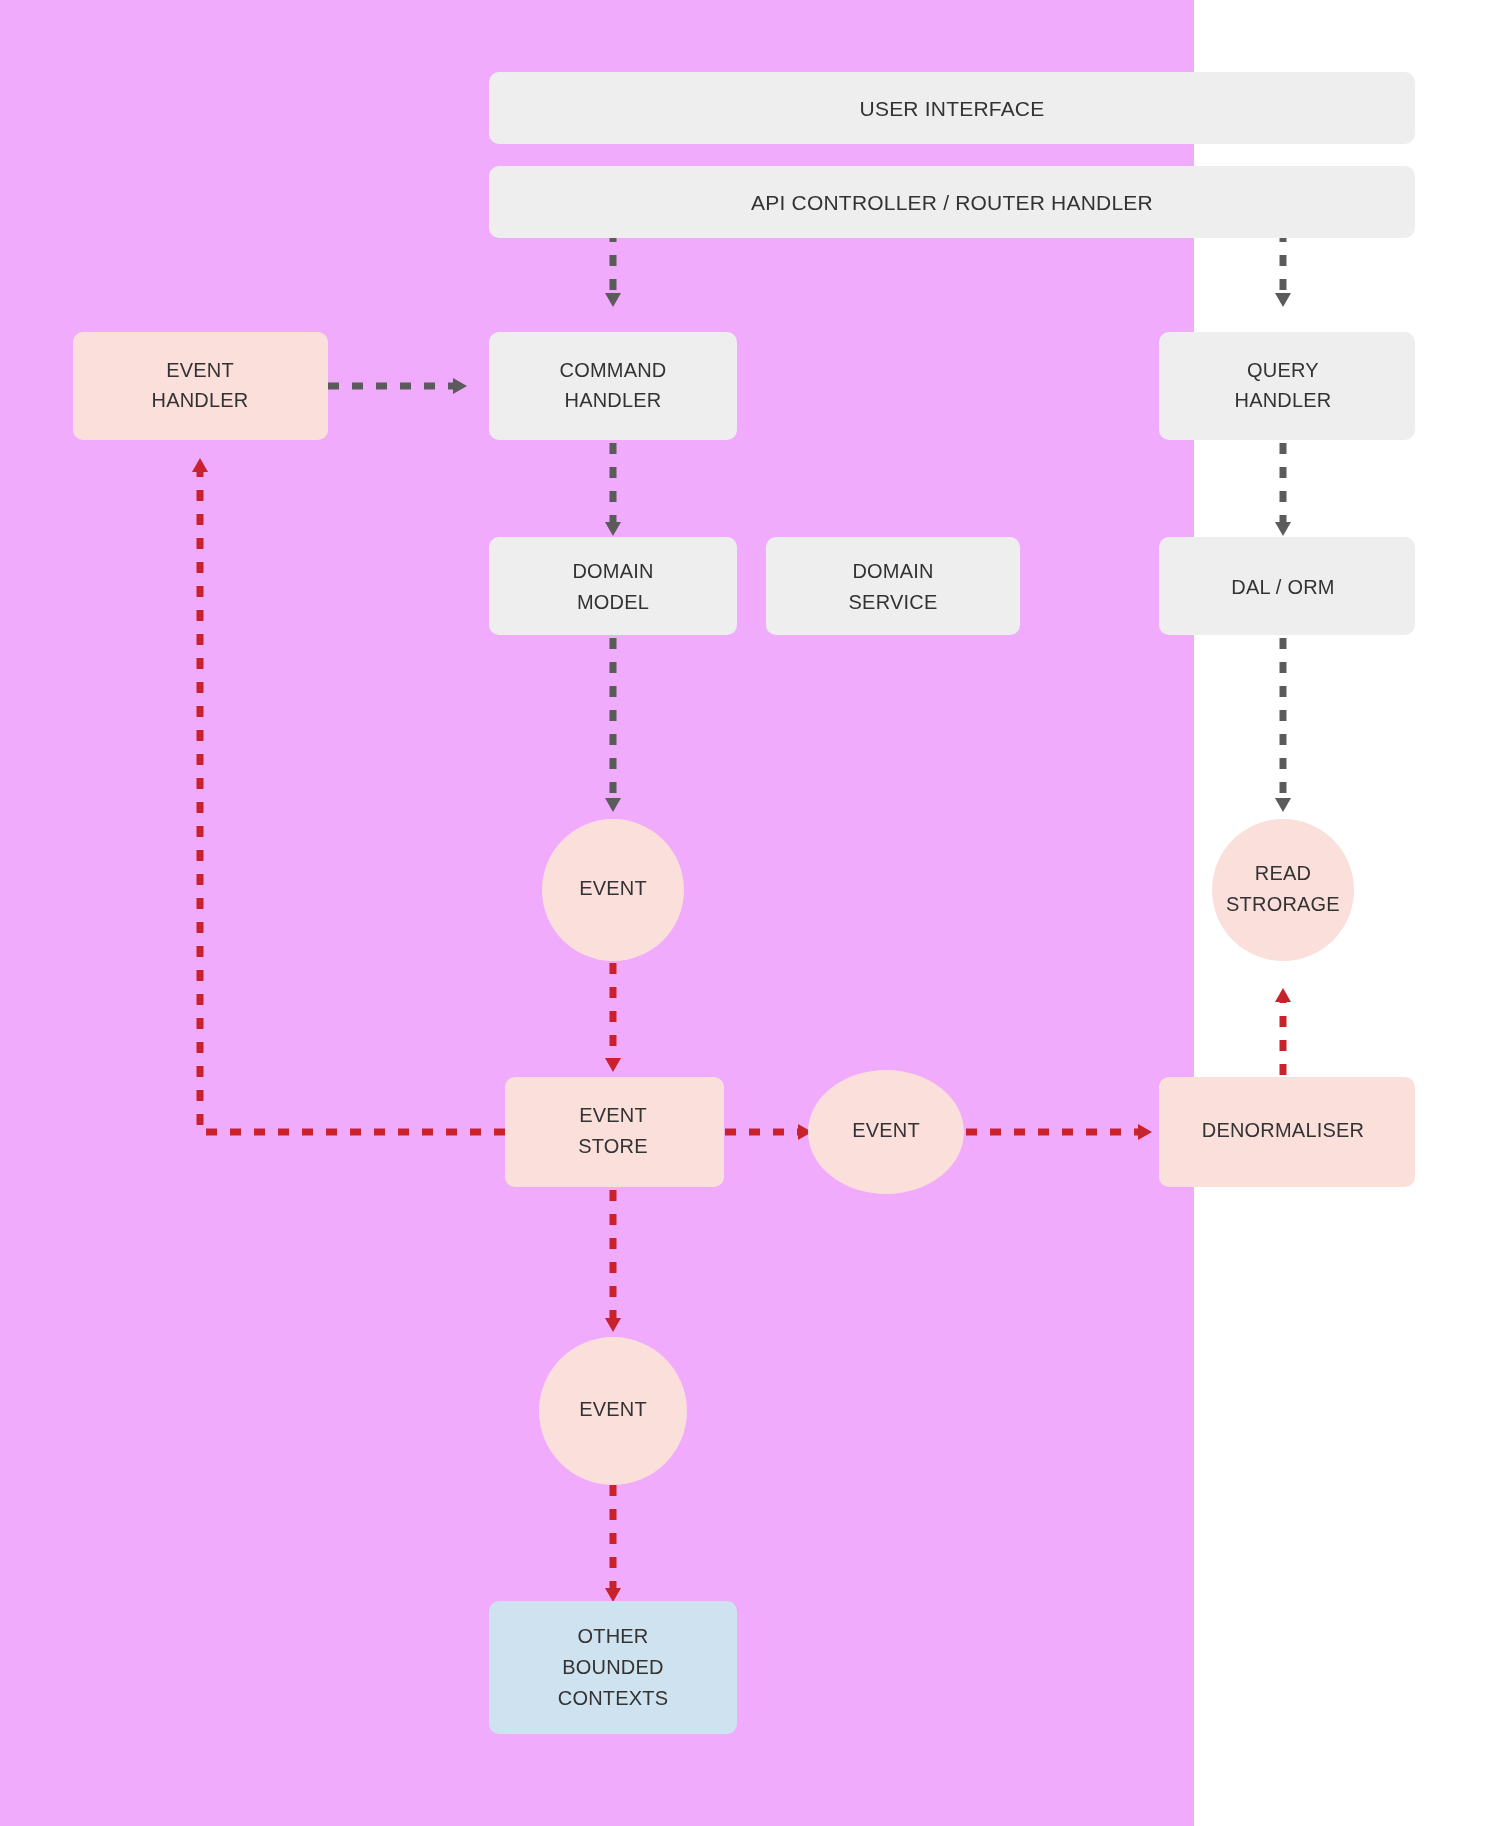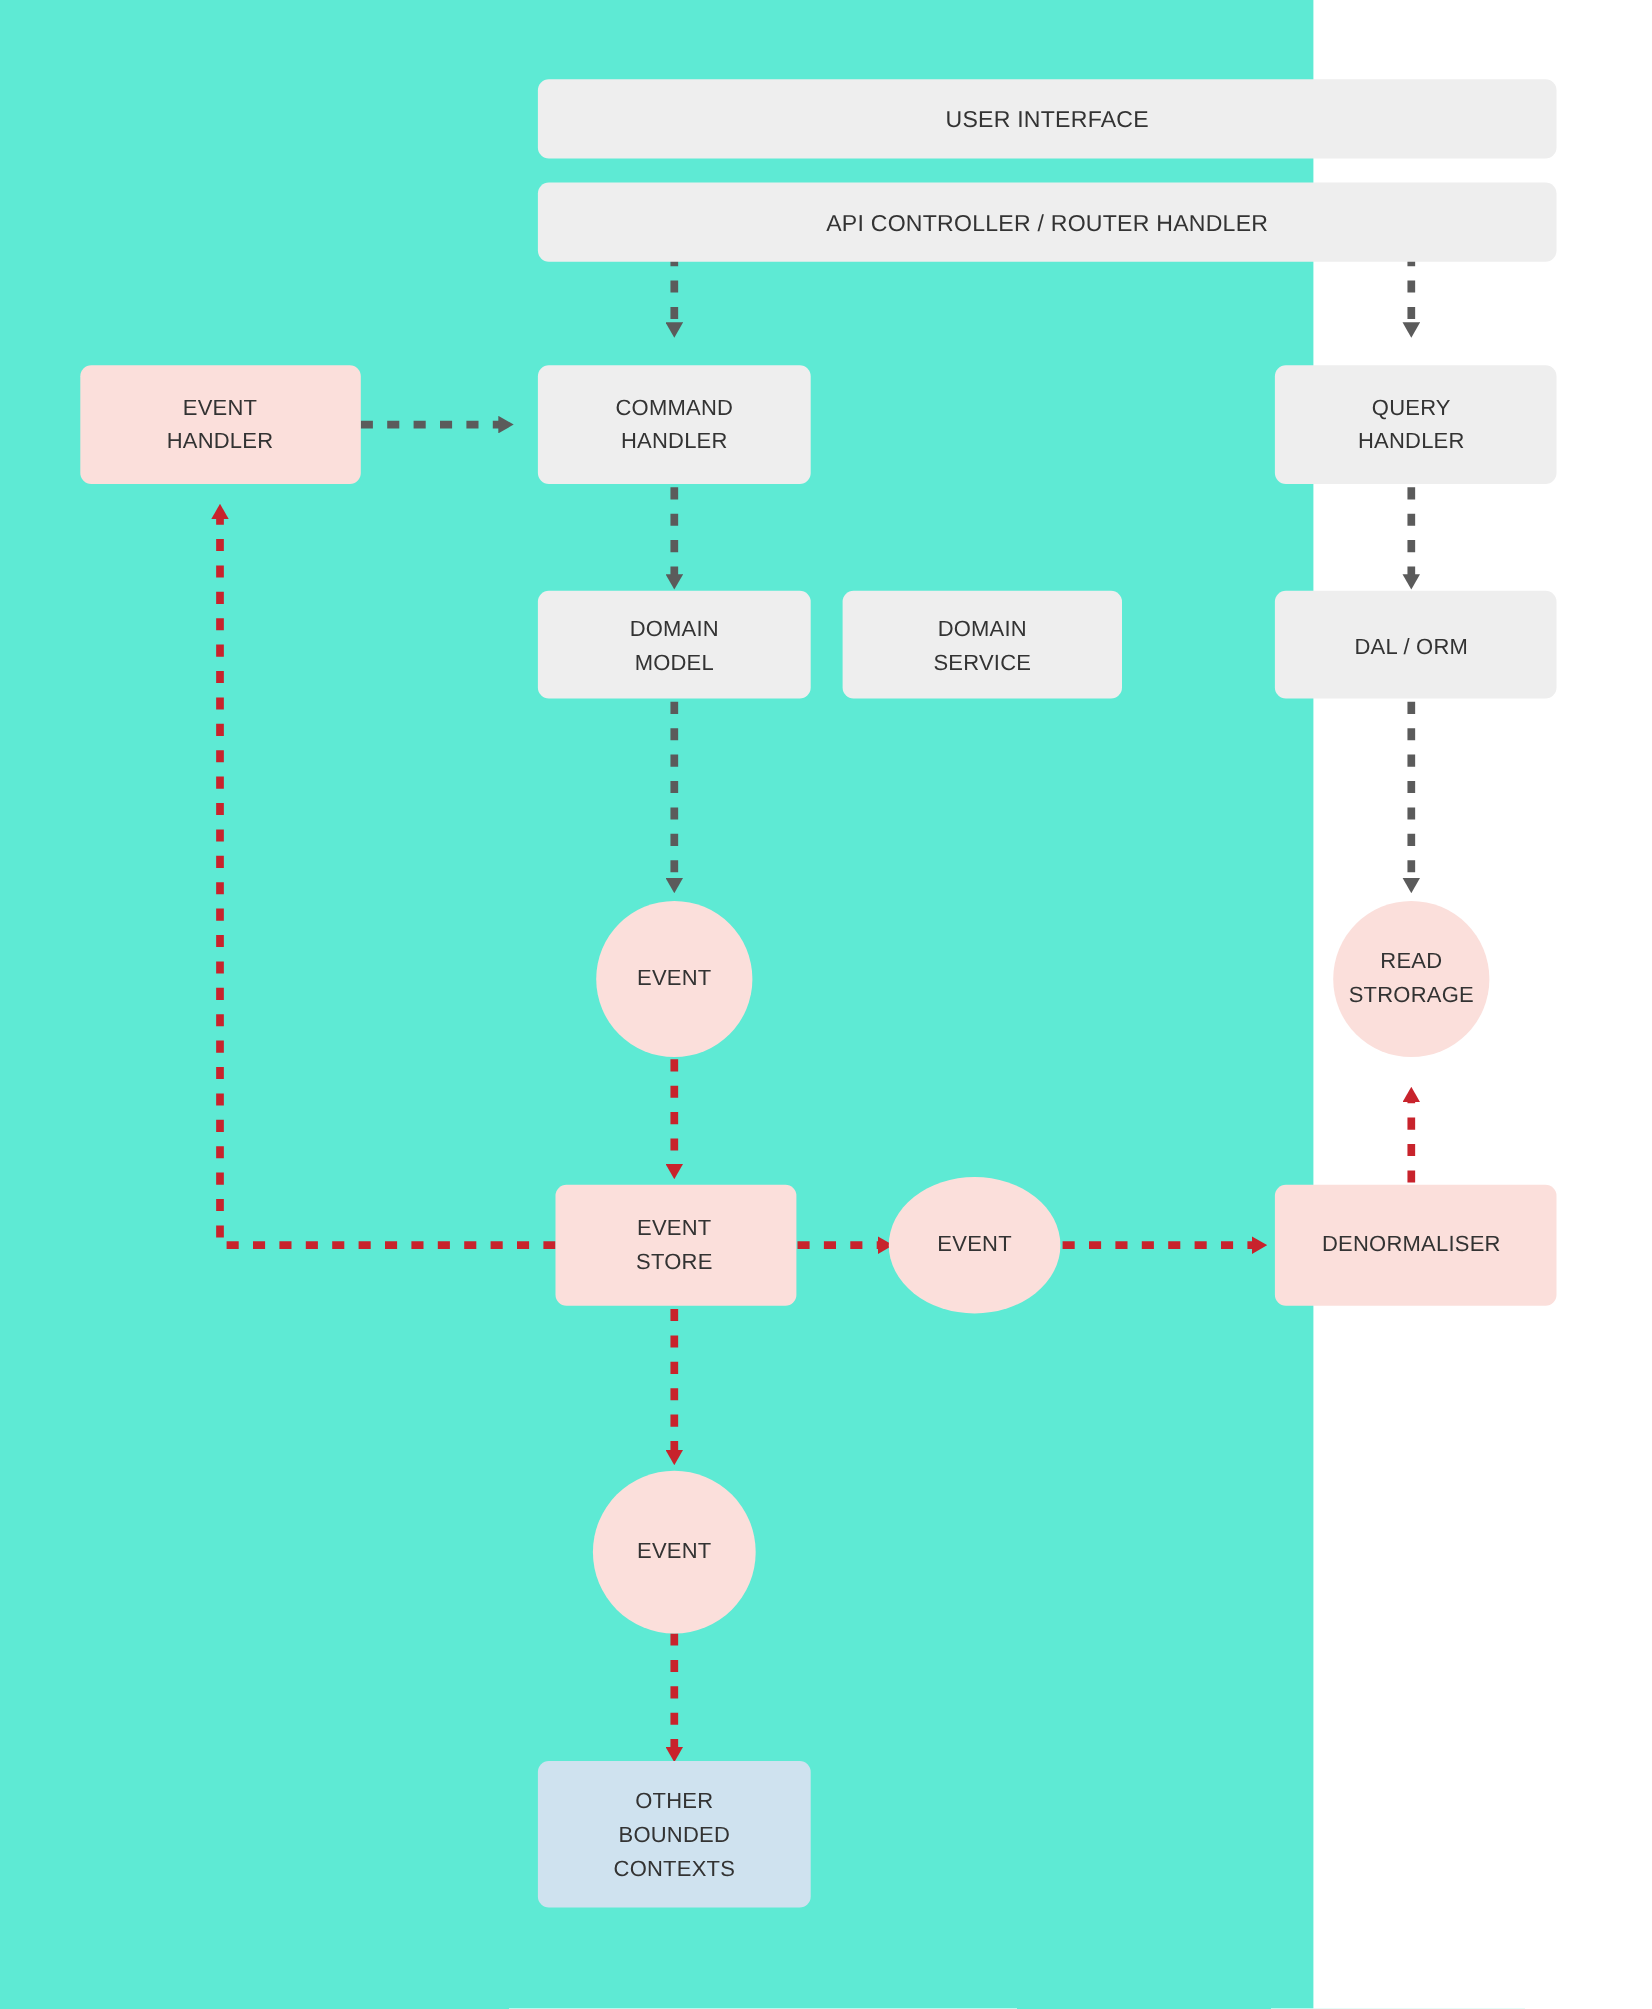--- a/index.html
+++ b/index.html
@@ -10,21 +10,21 @@
   body {
     width: 1502px;
     height: 1826px;
     font-family: "Liberation Sans", sans-serif;
     overflow: hidden;
   }
   #diagram-root {
     position: relative;
     width: 1194px;
     height: 1826px;
-    background: #5eead4;
+    background: #f0abfc;
   }
   svg.layer {
     position: absolute;
     left: 0;
     top: 0;
     width: 1502px;
     height: 1826px;
   }
   .node-label {
     font-family: "Liberation Sans", sans-serif;

